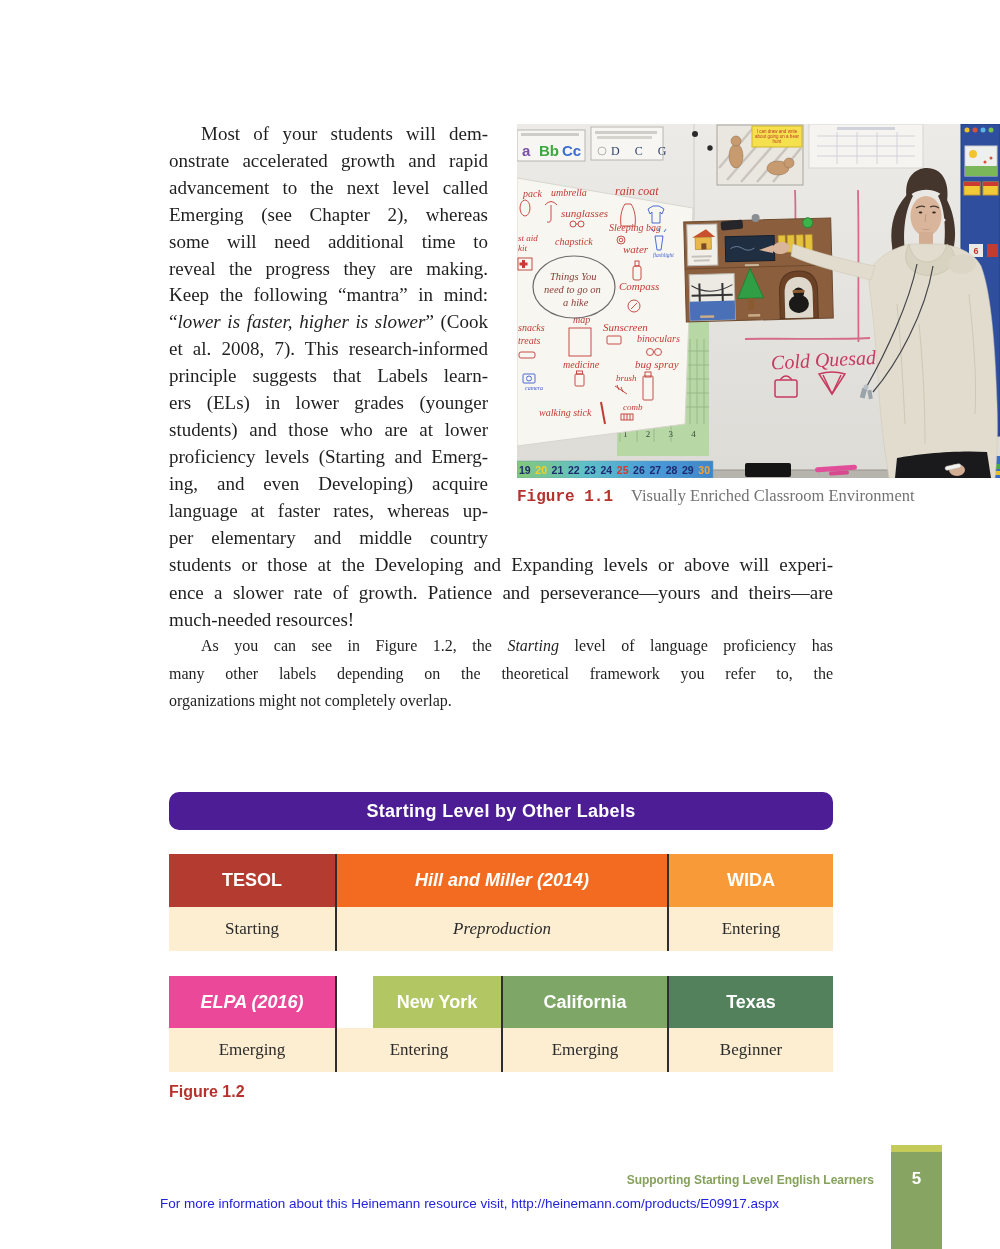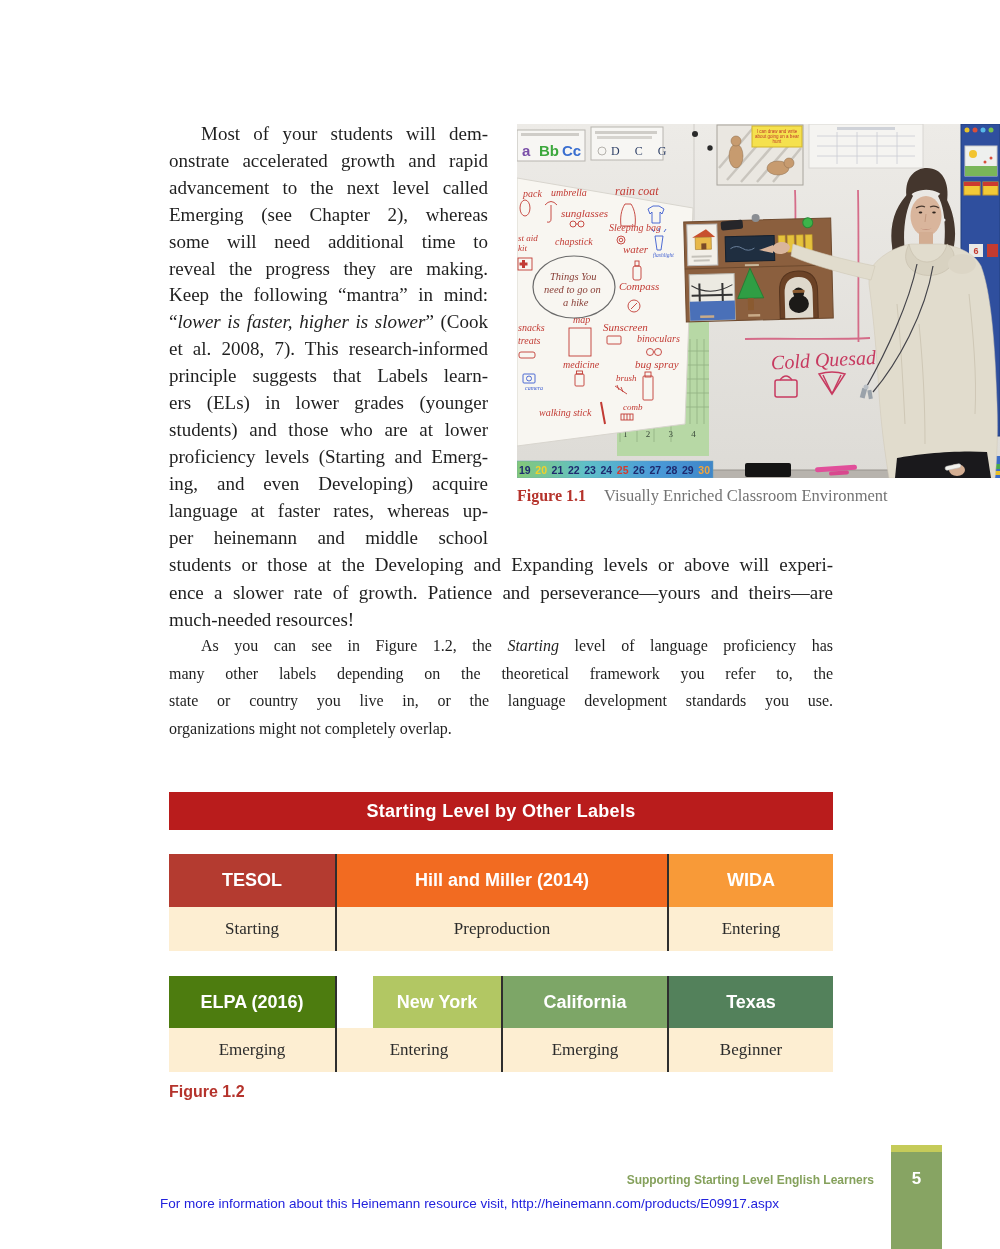--- a/index.html
+++ b/index.html
@@ -7,35 +7,35 @@
         font-family:"Liberation Serif",serif;color:#1f1f1f;}
   
   .col-text{position:absolute;left:169px;top:121px;width:319px;font-size:19px;line-height:26.9px;}
   .full-text{position:absolute;left:169px;top:551px;width:664px;font-size:19px;line-height:27.6px;}
   .p2-text{position:absolute;left:169px;top:632px;width:664px;font-size:16px;line-height:27.6px;}
   .jline{text-align:justify;text-align-last:justify;white-space:normal;}
   .endline{text-align-last:left;}
   .indent{text-indent:32px;}
   
   .fig1-cap{position:absolute;left:517px;top:486px;display:flex;gap:18px;align-items:baseline;}
-  .fig-label{font-family:Liberation Serif, serif;font-weight:bold;font-size:16px;color:#b5332c;}
+  .fig-label{font-family:Liberation Mono, monospace;font-weight:bold;font-size:16px;color:#b5332c;}
   .fig-caption{font-weight:normal;font-size:16.5px;color:#737373;}
   .fig2{position:absolute;left:169px;top:1083px;font-family:"Liberation Sans",sans-serif;
         font-weight:bold;font-size:16px;color:#b5332c;}
   
   .banner{position:absolute;left:169px;top:792px;width:664px;height:38px;line-height:38px;
           text-align:center;color:#ffffff;font-family:"Liberation Sans",sans-serif;
           font-weight:bold;font-size:18px;letter-spacing:.3px;}
   .tbl{position:absolute;left:169px;width:664px;display:flex;}
   .t1{top:854px;}
   .t2{top:976px;}
   .tcol{box-sizing:border-box;}
   .tcol + .tcol{border-left:2px solid #2e2e2e;}
   .w25{width:25%;}
-  .w50{width:50%;}
+  .w50{width:50%;font-style:italic;}
   .th{height:53px;display:flex;align-items:center;justify-content:center;color:#ffffff;
       font-family:"Liberation Sans",sans-serif;font-weight:bold;font-size:18px;}
   .t2 .th{height:52px;}
   .td{height:44px;display:flex;align-items:center;justify-content:center;background:#fdeed2;
       font-size:17px;color:#2b2b2b;}
   
   .footer-title{position:absolute;left:369px;top:1173px;width:505px;text-align:right;
       font-family:"Liberation Sans",sans-serif;font-weight:bold;font-size:12px;color:#85a15c;}
   .page-tab{position:absolute;left:891px;top:1145px;width:51px;height:104px;background:#87a463;}
   .tab-strip{position:absolute;left:0;top:0;width:51px;height:7px;background:#c5cb59;}
@@ -62,21 +62,21 @@
     <div class="jline"><span>reveal the progress they are making.</span></div>
     <div class="jline"><span>Keep the following “mantra” in mind:</span></div>
     <div class="jline"><span>“</span><i>lower is faster, higher is slower</i><span>” (Cook</span></div>
     <div class="jline"><span>et al. 2008, 7). This research-informed</span></div>
     <div class="jline"><span>principle suggests that Labels learn-</span></div>
     <div class="jline"><span>ers (ELs) in lower grades (younger</span></div>
     <div class="jline"><span>students) and those who are at lower</span></div>
     <div class="jline"><span>proficiency levels (Starting and Emerg-</span></div>
     <div class="jline"><span>ing, and even Developing) acquire</span></div>
     <div class="jline"><span>language at faster rates, whereas up-</span></div>
-    <div class="jline"><span>per heinemann and middle school</span></div>
+    <div class="jline"><span>per elementary and middle country</span></div>
   </div>
 
   <div class="photo-wrap">
   <svg viewBox="0 0 483 354" width="483" height="354">
     <defs>
       <linearGradient id="wb" x1="0" y1="0" x2="0" y2="1">
         <stop offset="0" stop-color="#edebe7"></stop>
             <stop offset="1" stop-color="#dddbd6"></stop>
       </linearGradient>
       <linearGradient id="nl" x1="0" y1="0" x2="1" y2="0">
@@ -401,44 +401,43 @@
 
   <div class="full-text">
     <div class="jline"><span>students or those at the Developing and Expanding levels or above will experi-</span></div>
     <div class="jline"><span>ence a slower rate of growth. Patience and perseverance—yours and theirs—are</span></div>
     <div class="jline endline"><span>much-needed resources!</span></div>
   </div>
 
   <div class="p2-text">
     <div class="jline indent"><span>As you can see in Figure 1.2, the </span><i>Starting</i><span> level of language proficiency has</span></div>
     <div class="jline"><span>many other labels depending on the theoretical framework you refer to, the</span></div>
-    <div class="jline"><span>state or country you live in, or the language development standards you use.</span></div>
     <div class="jline endline"><span>organizations might not completely overlap.</span></div>
   </div>
 
-  <div class="banner" style="background: #b91c1c;">Starting Level by Other Labels</div>
+  <div class="banner" style="background: #4c1d95; border-radius: 10px;">Starting Level by Other Labels</div>
 
   <div class="tbl t1">
     <div class="tcol w25">
       <div class="th" style="background: rgb(180, 59, 48);">TESOL</div>
       <div class="td">Starting</div>
     </div>
     <div class="tcol w50">
       <div class="th" style="background: rgb(242, 107, 33);">Hill and Miller (2014)</div>
       <div class="td">Preproduction</div>
     </div>
     <div class="tcol w25">
       <div class="th" style="background: rgb(248, 154, 56);">WIDA</div>
       <div class="td">Entering</div>
     </div>
   </div>
 
   <div class="tbl t2">
     <div class="tcol w25">
-      <div class="th" style="background: #4d7c0f;">ELPA (2016)</div>
+      <div class="th" style="background: #ec4899; font-style: italic;">ELPA (2016)</div>
       <div class="td">Emerging</div>
     </div>
     <div class="tcol w25">
       <div class="th" style="background: rgb(178, 199, 99); margin-left: 36px;">New York</div>
       <div class="td">Entering</div>
     </div>
     <div class="tcol w25">
       <div class="th" style="background: rgb(125, 166, 103);">California</div>
       <div class="td">Emerging</div>
     </div>

